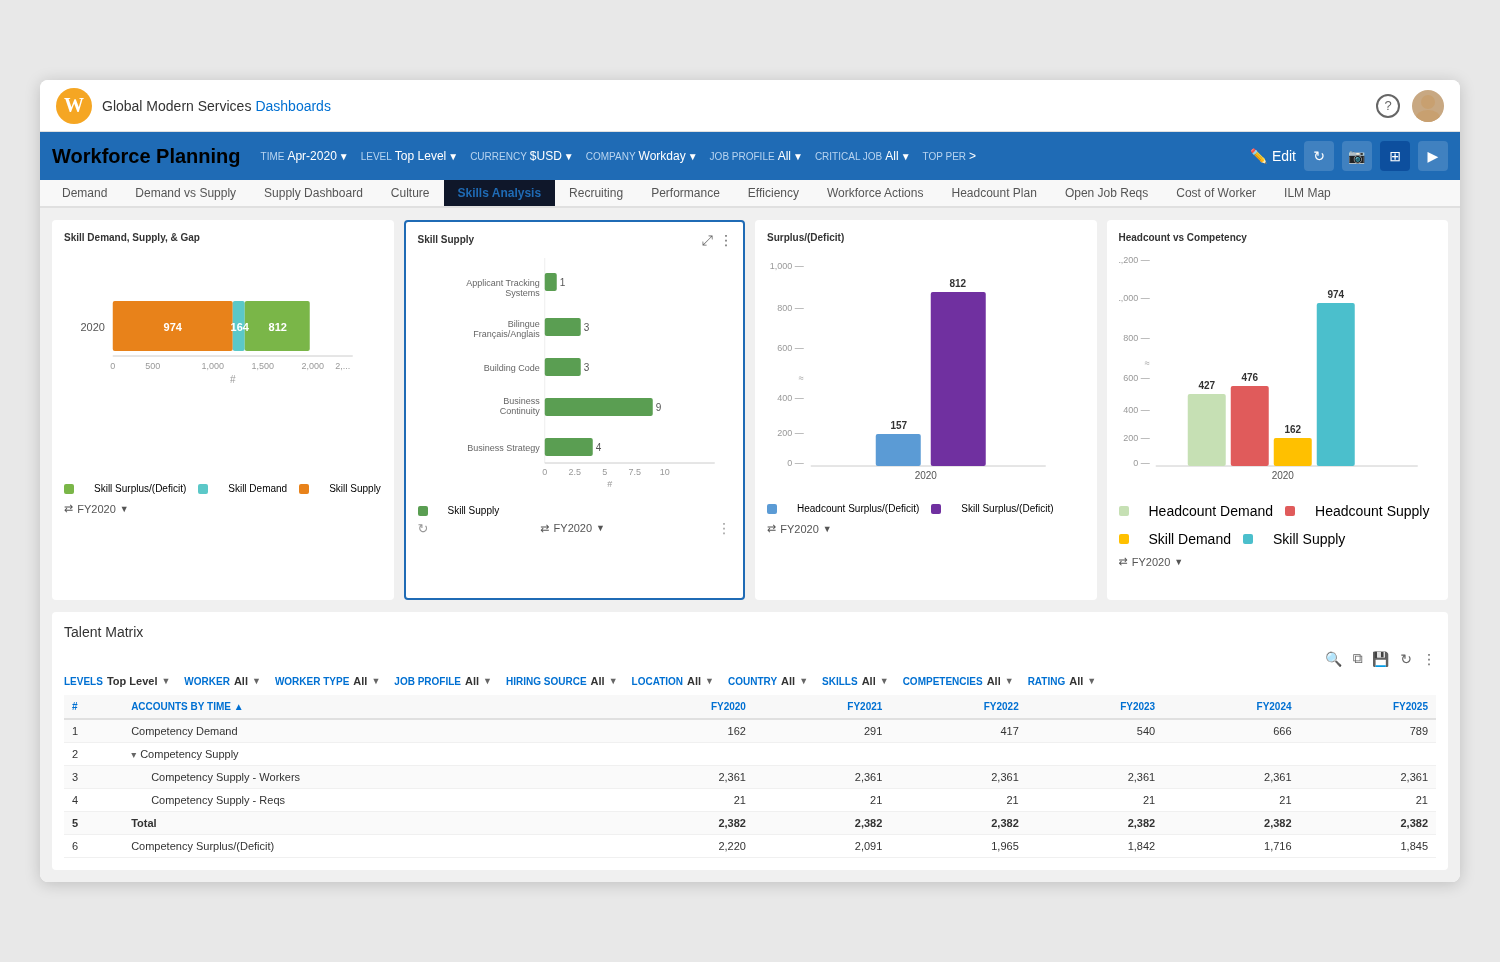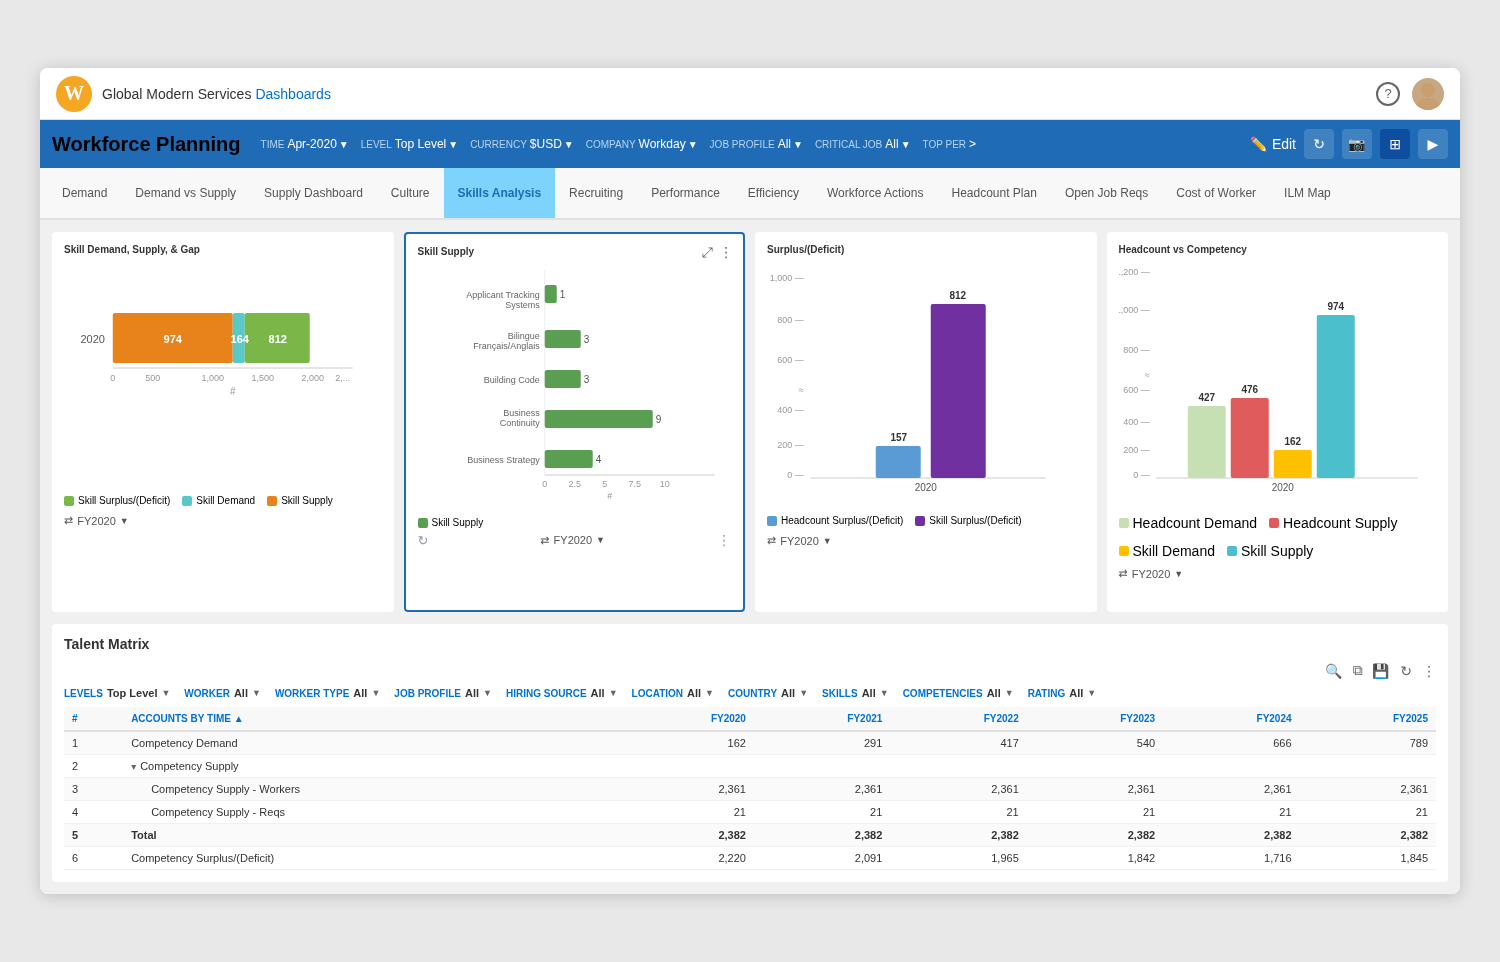--- a/index.html
+++ b/index.html
@@ -23,41 +23,41 @@
     .filter-label { color: #b8d4f0; font-size: 10px; margin-right: 3px; text-transform: uppercase; }
     .filter-value { color: #fff; font-weight: normal; font-size: 12px; }
     .filter-arrow { color: #fff; font-size: 10px; margin-left: 2px; }
     .nav-right { margin-left: auto; display: flex; align-items: center; gap: 8px; }
     .nav-btn { background: transparent; border: none; color: #fff; cursor: pointer; font-size: 14px; display: flex; align-items: center; gap: 4px; }
     .nav-icon-btn { background: rgba(255,255,255,0.15); border: none; color: #fff; cursor: pointer; width: 30px; height: 30px; border-radius: 4px; display: flex; align-items: center; justify-content: center; font-size: 14px; }
     .nav-icon-btn.active { background: #0d4f9e; }
 
     
     .tab-bar { background: #f8f8f8; border-bottom: 2px solid #e0e0e0; display: flex; padding: 0 8px; overflow-x: auto; }
-    .tab { padding: 18px 14px; font-size: 12px; color: #555; cursor: pointer; white-space: nowrap; border-bottom: 2px solid transparent; margin-bottom: -2px; }
-    .tab.active { color: #1f6bb5; border-bottom-color: #1f6bb5; font-weight: bold; background: #7dd3fc; }
+    .tab { padding: 6px 14px; font-size: 12px; color: #555; cursor: pointer; white-space: nowrap; border-bottom: 2px solid transparent; margin-bottom: -2px; }
+    .tab.active { color: #1f6bb5; border-bottom-color: #1f6bb5; font-weight: bold; background: #0f172a; }
 
     
     .main-content { background: #f0f0f0; padding: 12px; }
 
     
     .charts-row { display: grid; grid-template-columns: 1fr 1fr 1fr 1fr; gap: 10px; margin-bottom: 12px; }
     .chart-card { background: #fff; border-radius: 4px; padding: 12px; position: relative; min-height: 380px; }
     .chart-card.highlighted { border: 2px solid #1f6bb5; }
     .chart-title { font-size: 10px; font-weight: bold; color: #333; margin-bottom: 8px; }
     .chart-controls { position: absolute; top: 10px; right: 10px; display: flex; gap: 6px; }
     .chart-ctrl-btn { cursor: pointer; color: #666; font-size: 14px; }
 
     .legend { display: flex; gap: 12px; flex-wrap: wrap; margin-top: 8px; font-size: 10px; align-items: center; }
-    .legend-item { display: flex; align-items: center; gap: 4px; }
+    .legend-item { display: flex; align-items: center; gap: 20px; }
     .legend-dot { width: 10px; height: 10px; border-radius: 2px; }
 
     
     .talent-matrix { background: #fff; border-radius: 4px; padding: 12px; }
-    .section-title { font-size: 14px; font-weight: bold; color: #333; margin-bottom: 10px; }
+    .section-title { font-size: 14px; font-weight: normal; color: #333; margin-bottom: 10px; }
     .table-toolbar { display: flex; justify-content: flex-end; align-items: center; gap: 10px; margin-bottom: 8px; }
     .tb-icon { color: #666; font-size: 14px; cursor: pointer; }
     .filter-row { display: flex; align-items: center; gap: 14px; margin-bottom: 8px; flex-wrap: wrap; }
     .filter-chip { display: flex; align-items: center; gap: 4px; font-size: 11px; }
     .filter-chip-label { color: #0070d2; font-weight: bold; text-transform: uppercase; font-size: 10px; }
     .filter-chip-val { color: #333; font-weight: bold; font-size: 11px; }
     .filter-chip-arrow { font-size: 9px; color: #666; }
     .data-table { width: 100%; border-collapse: collapse; font-size: 11px; }
     .data-table th { background: #f8f8f8; color: #0070d2; padding: 6px 8px; text-align: left; font-size: 10px; font-weight: bold; border-bottom: 2px solid #e0e0e0; white-space: nowrap; }
     .data-table th.num { text-align: right; }

